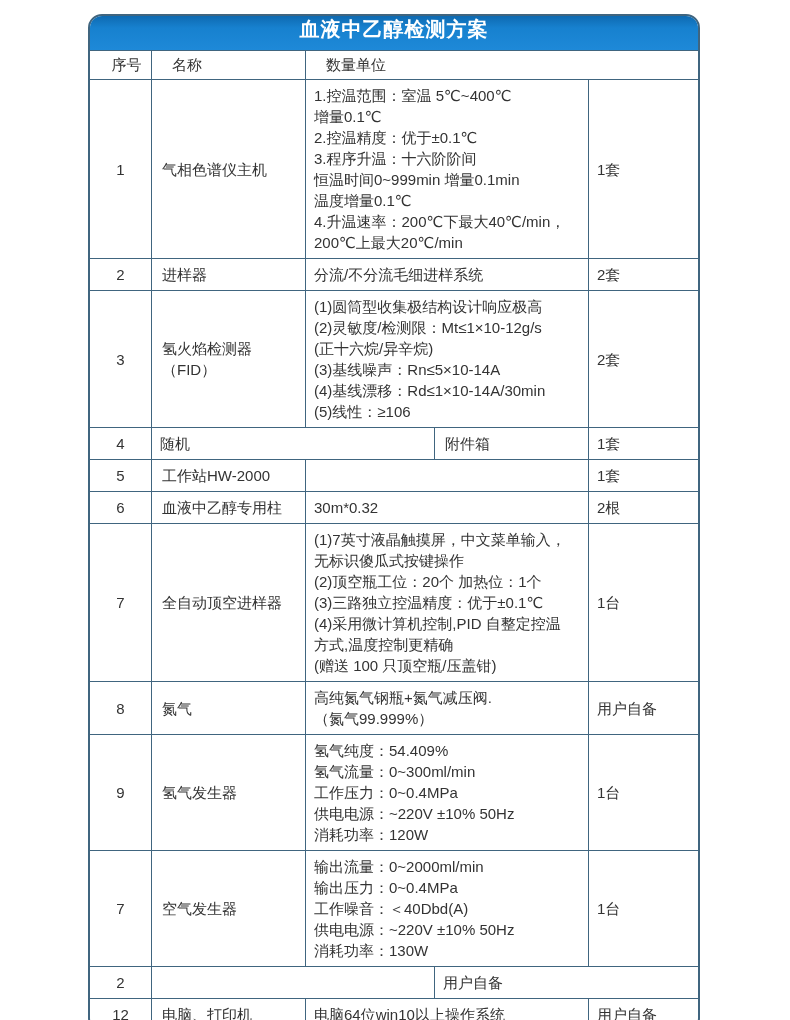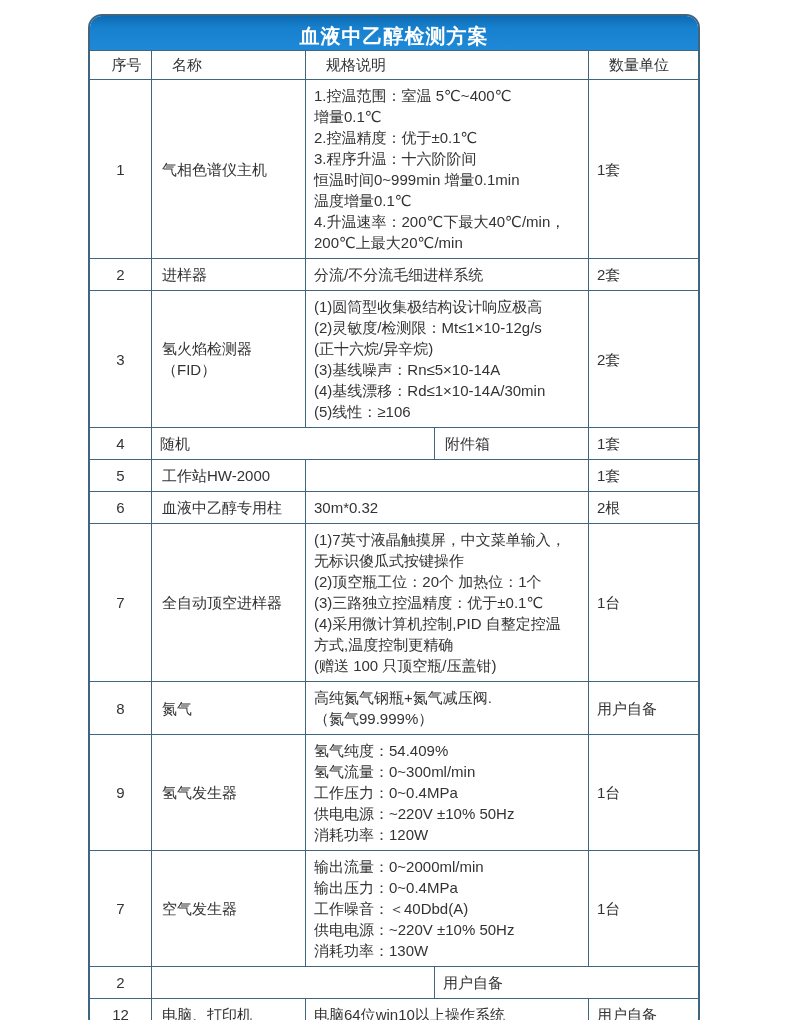--- a/index.html
+++ b/index.html
@@ -17,21 +17,21 @@
     position:absolute;left:88px;top:14px;width:612px;
     box-sizing:border-box;
     border:2px solid var(--border);
     border-radius:14px;
     overflow:hidden;
     background:#ffffff;
   }
   .card-header{
     height:34px;
     background:linear-gradient(180deg,#0e6ab1 0%,#1781cf 35%,#1e89d8 100%);
-    display:flex;align-items:flex-end;justify-content:center;
+    display:flex;align-items:flex-start;justify-content:center;
     color:#ffffff;font-weight:bold;font-size:20px;
     letter-spacing:1px;
   }
   .thead,.trow{display:flex;border-top:1px solid var(--border);}
   .cell{
     box-sizing:border-box;
     padding:5px 8px;
     font-size:15px;
     line-height:21px;
     display:flex;align-items:center;
@@ -46,21 +46,20 @@
 </head>
 <body>
 
 <div class="card">
   <div class="card-header">
     <span>血液中乙醇检测方案</span>
   </div>
   <div class="thead">
     <div class="cell col-no">序号</div>
     <div class="cell col-name">名称</div>
-    <div class="cell col-spec">规格说明</div>
     <div class="cell col-qty">数量单位</div>
   </div>
   <div id="rows">
   <div class="trow">
     <div class="cell col-no">1</div>
     <div class="cell col-name">气相色谱仪主机</div>
     <div class="cell col-spec">1.控温范围：室温 5℃~400℃
 增量0.1℃
 2.控温精度：优于±0.1℃
 3.程序升温：十六阶阶间

